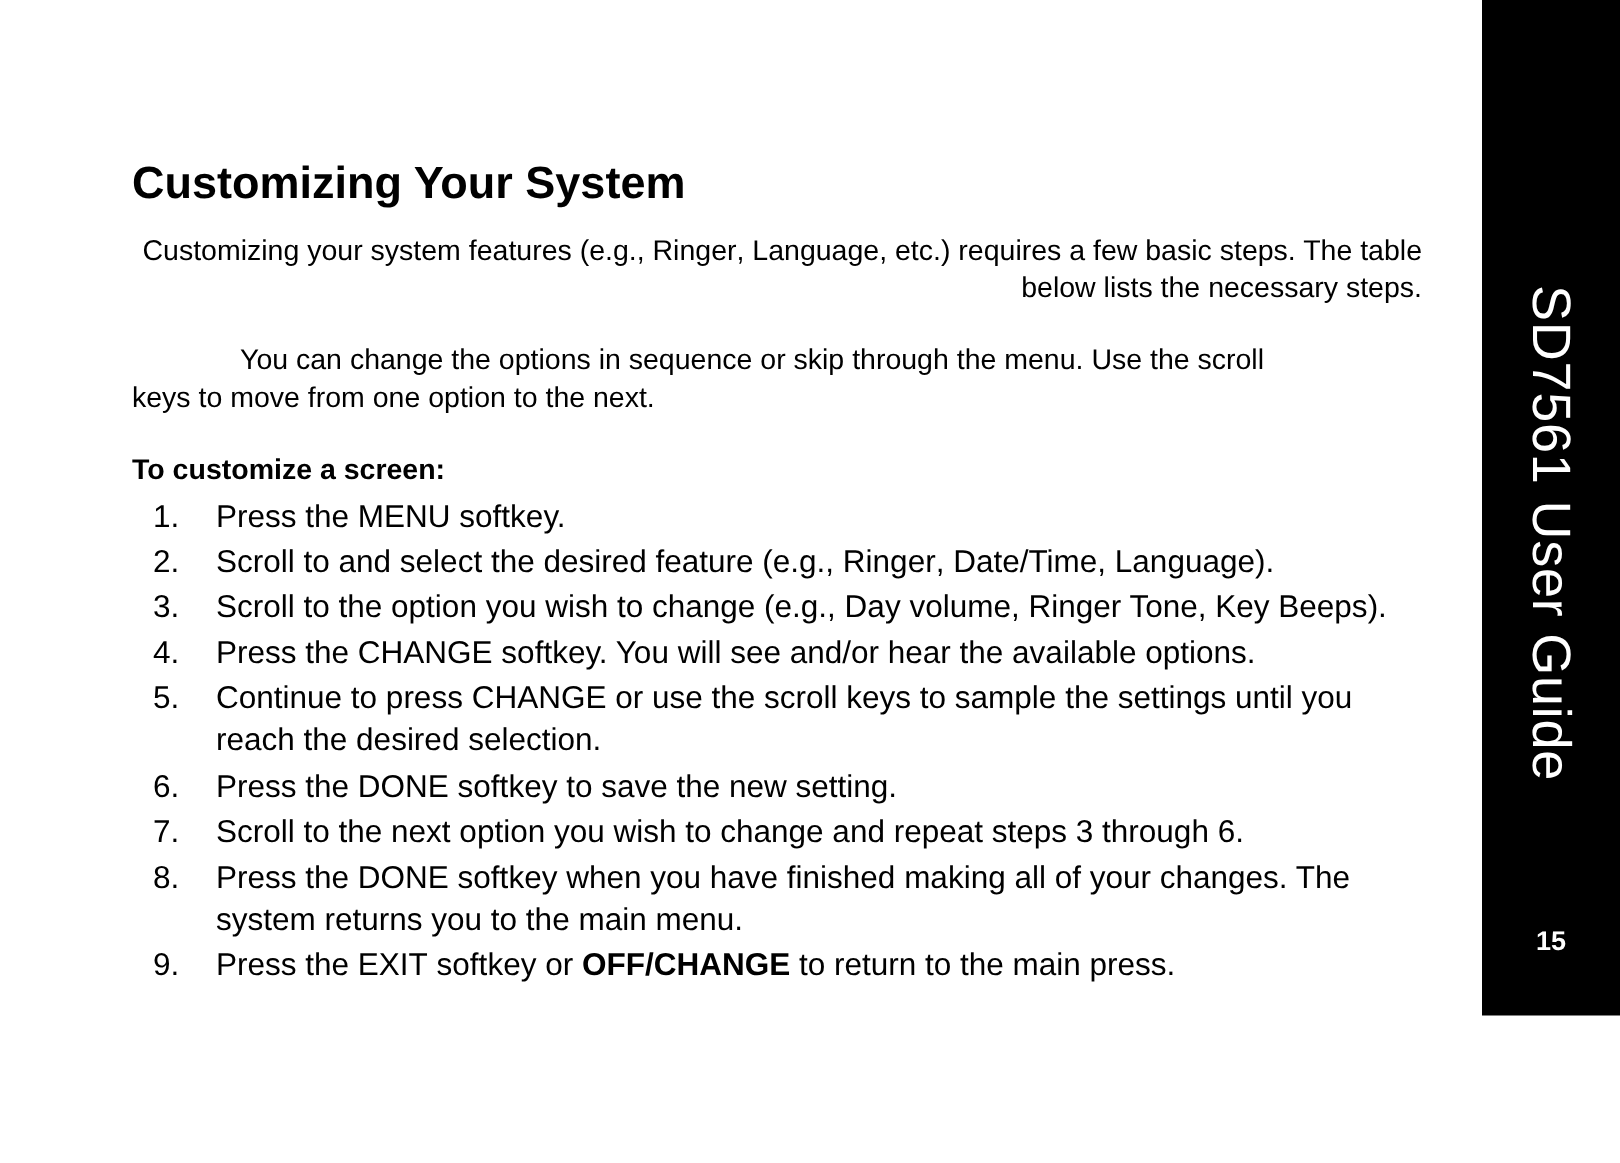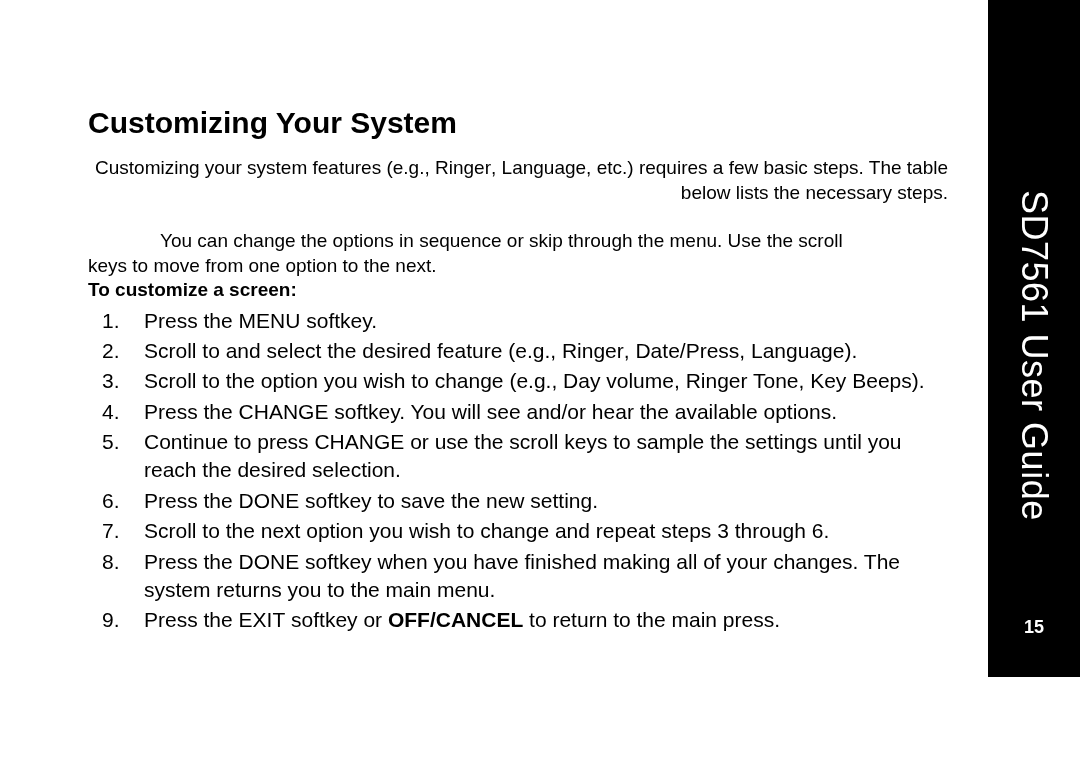--- a/index.html
+++ b/index.html
@@ -4,21 +4,21 @@
 <style>
   * { margin: 0; padding: 0; box-sizing: border-box; }
   html, body { width: 1080px; height: 775px; font-family: Arial, Helvetica, sans-serif; color: #000; background: #fff; }
   .page { display: flex; width: 1080px; height: 677px; }
   .content { flex: 1; padding: 106px 40px 40px 88px; }
   .sidebar { width: 92px; background: #000; color: #fff; position: relative; }
   .sidebar-text { position: absolute; top: 190px; left: 50%; transform: translateX(-50%); writing-mode: vertical-rl; font-size: 36px; font-family: Arial, sans-serif; letter-spacing: 0.5px; }
   .page-number { position: absolute; bottom: 39px; left: 50%; transform: translateX(-50%); font-size: 18px; font-weight: bold; }
   h1 { font-size: 30px; font-weight: bold; margin-bottom: 16px; font-family: Arial, sans-serif; }
   .intro { font-size: 19px; line-height: 1.3; margin-bottom: 24px; text-align: right; }
-  .mid-indent { font-size: 19px; line-height: 1.3; }
+  .mid-indent { font-size: 19px; line-height: 1.3; margin-bottom: 24px; }
   .subhead { font-size: 19px; font-weight: bold; margin-bottom: 6px; }
   ol { list-style: none; counter-reset: item; font-size: 21px; line-height: 1.35; }
   ol li { counter-increment: item; padding-left: 56px; position: relative; margin-bottom: 2px; }
   ol li::before { content: counter(item) "."; position: absolute; left: 14px; }
   .sf { font-family: Arial, sans-serif; }
   .bold { font-weight: bold; }
 </style>
 </head>
 <body>
 
@@ -36,42 +36,42 @@
       <span>keys to move from one option to the next.</span>
     </p>
 
     <p class="subhead">To customize a screen:</p>
 
     <ol>
       <li>
         <span>Press the </span><span class="sf">MENU</span><span> softkey.</span>
       </li>
       <li>
-        <span>Scroll to and select the desired feature (e.g., </span><span class="sf">Ringer</span><span>, </span><span class="sf">Date/Press</span><span>, </span><span class="sf">Language</span><span>).</span>
+        <span>Scroll to and select the desired feature (e.g., </span><span class="sf">Ringer</span><span>, </span><span class="sf">Date/Time</span><span>, </span><span class="sf">Language</span><span>).</span>
       </li>
       <li>
         <span>Scroll to the option you wish to change (e.g., </span><span class="sf">Day volume</span><span>, </span><span class="sf">Ringer Tone</span><span>, </span><span class="sf">Key Beeps</span><span>).</span>
       </li>
       <li>
         <span>Press the </span><span class="sf">CHANGE</span><span> softkey. You will see and/or hear the available options.</span>
       </li>
       <li>
         <span>Continue to press </span><span class="sf">CHANGE</span><span> or use the scroll keys to sample the settings until you reach the desired selection.</span>
       </li>
       <li>
         <span>Press the </span><span class="sf">DONE</span><span> softkey to save the new setting.</span>
       </li>
       <li>
         <span>Scroll to the next option you wish to change and repeat steps 3 through 6.</span>
       </li>
       <li>
         <span>Press the </span><span class="sf">DONE</span><span> softkey when you have finished making all of your changes. The system returns you to the main menu.</span>
       </li>
       <li>
-        <span>Press the </span><span class="sf">EXIT</span><span> softkey or </span><span class="bold">OFF/CANCEL</span><span> to return to the main press.</span>
+        <span>Press the </span><span class="sf">EXIT</span><span> softkey or </span><span class="bold">OFF/CHANGE</span><span> to return to the main press.</span>
       </li>
     </ol>
 
   </div>
 
   <div class="sidebar">
     <div class="sidebar-text">SD7561 User Guide</div>
     <div class="page-number">15</div>
   </div>
 </div>

